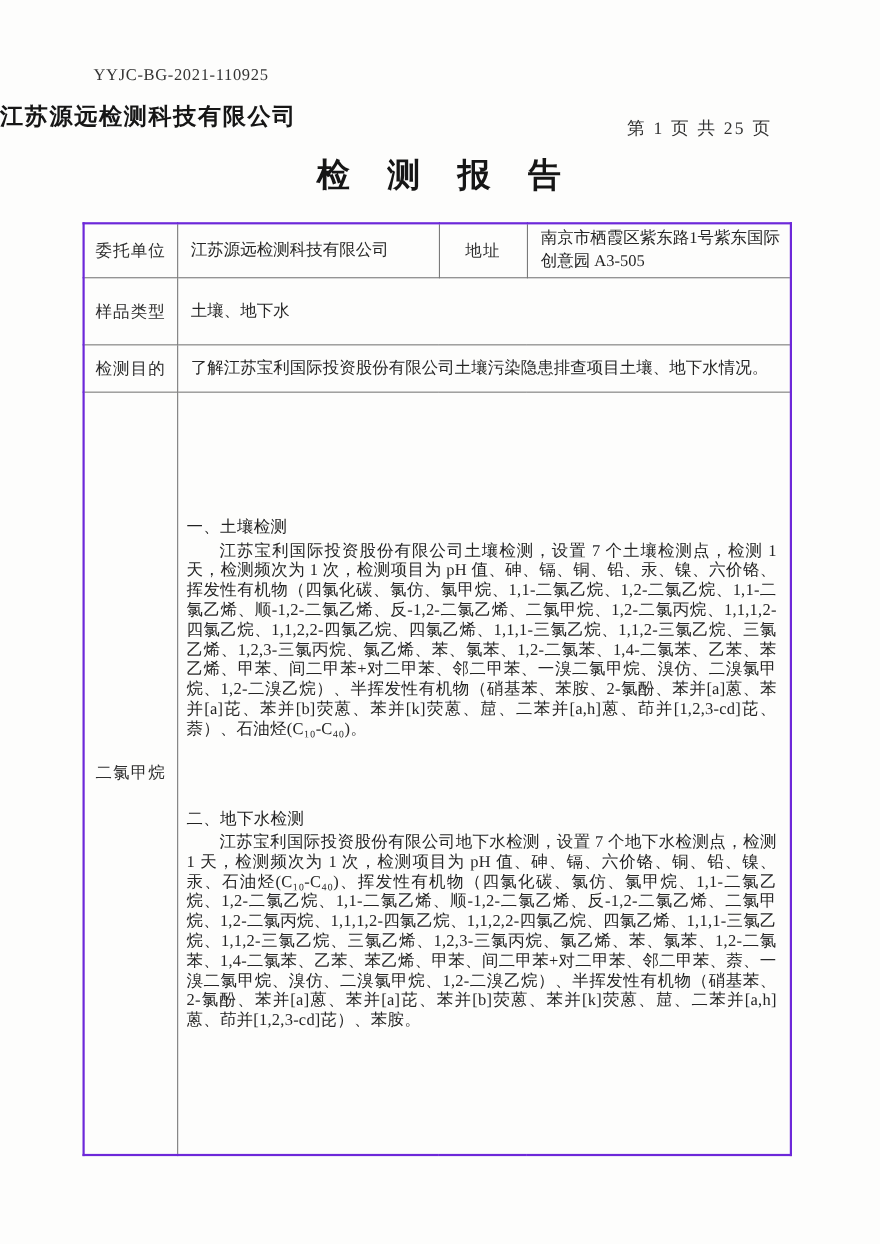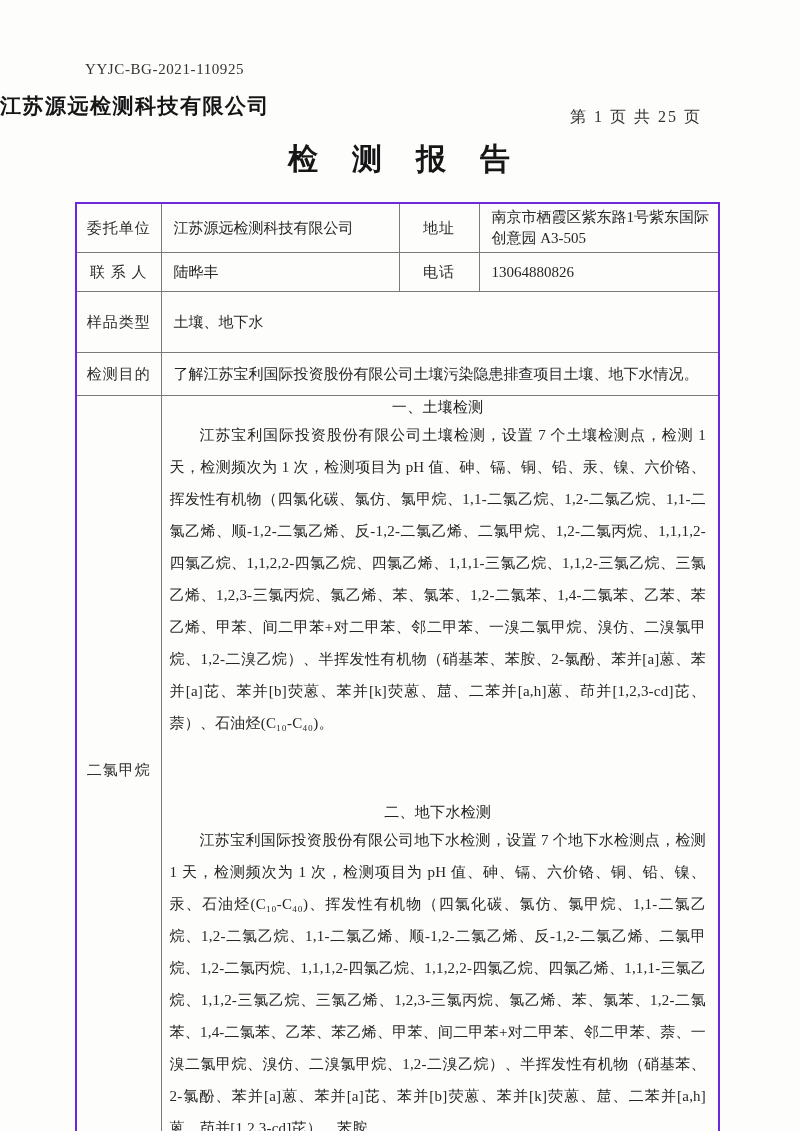--- a/index.html
+++ b/index.html
@@ -61,25 +61,24 @@
   }
   td.content-cell { padding:0; }
   .content-inner {
     padding:0 12px 0 8px;
   }
   .section + .section { margin-top:62px; }
   .section-heading {
     font-size:15px; line-height:23px;
     letter-spacing:0.3px;
     color:#222;
-    text-align:center;
   }
   .section-body {
     margin:0;
-    font-size:15px; line-height:32px;
+    font-size:15px; line-height:18px;
     letter-spacing:0.2px;
     text-align:justify;
     text-indent:2em;
     color:#262626;
   }
 </style>
 </head>
 <body>
 
 <div class="page">
@@ -97,26 +96,20 @@
       <col style="width:80px">
       <col style="width:240px">
     </colgroup>
     <tbody>
       <tr class="r1">
         <td class="lbl">委托单位</td>
         <td class="val">江苏源远检测科技有限公司</td>
         <td class="lbl">地址</td>
         <td class="val">南京市栖霞区紫东路1号紫东国际创意园 A3-505</td>
       </tr>
-      <tr class="r2">
-        <td class="lbl">联 系 人</td>
-        <td class="val">陆晔丰</td>
-        <td class="lbl">电话</td>
-        <td class="val">13064880826</td>
-      </tr>
       <tr class="r3">
         <td class="lbl">样品类型</td>
         <td class="val" colspan="3">土壤、地下水</td>
       </tr>
       <tr class="r4">
         <td class="lbl">检测目的</td>
         <td class="val" colspan="3">了解江苏宝利国际投资股份有限公司土壤污染隐患排查项目土壤、地下水情况。</td>
       </tr>
       <tr class="r5">
         <td class="lbl">二氯甲烷</td>

